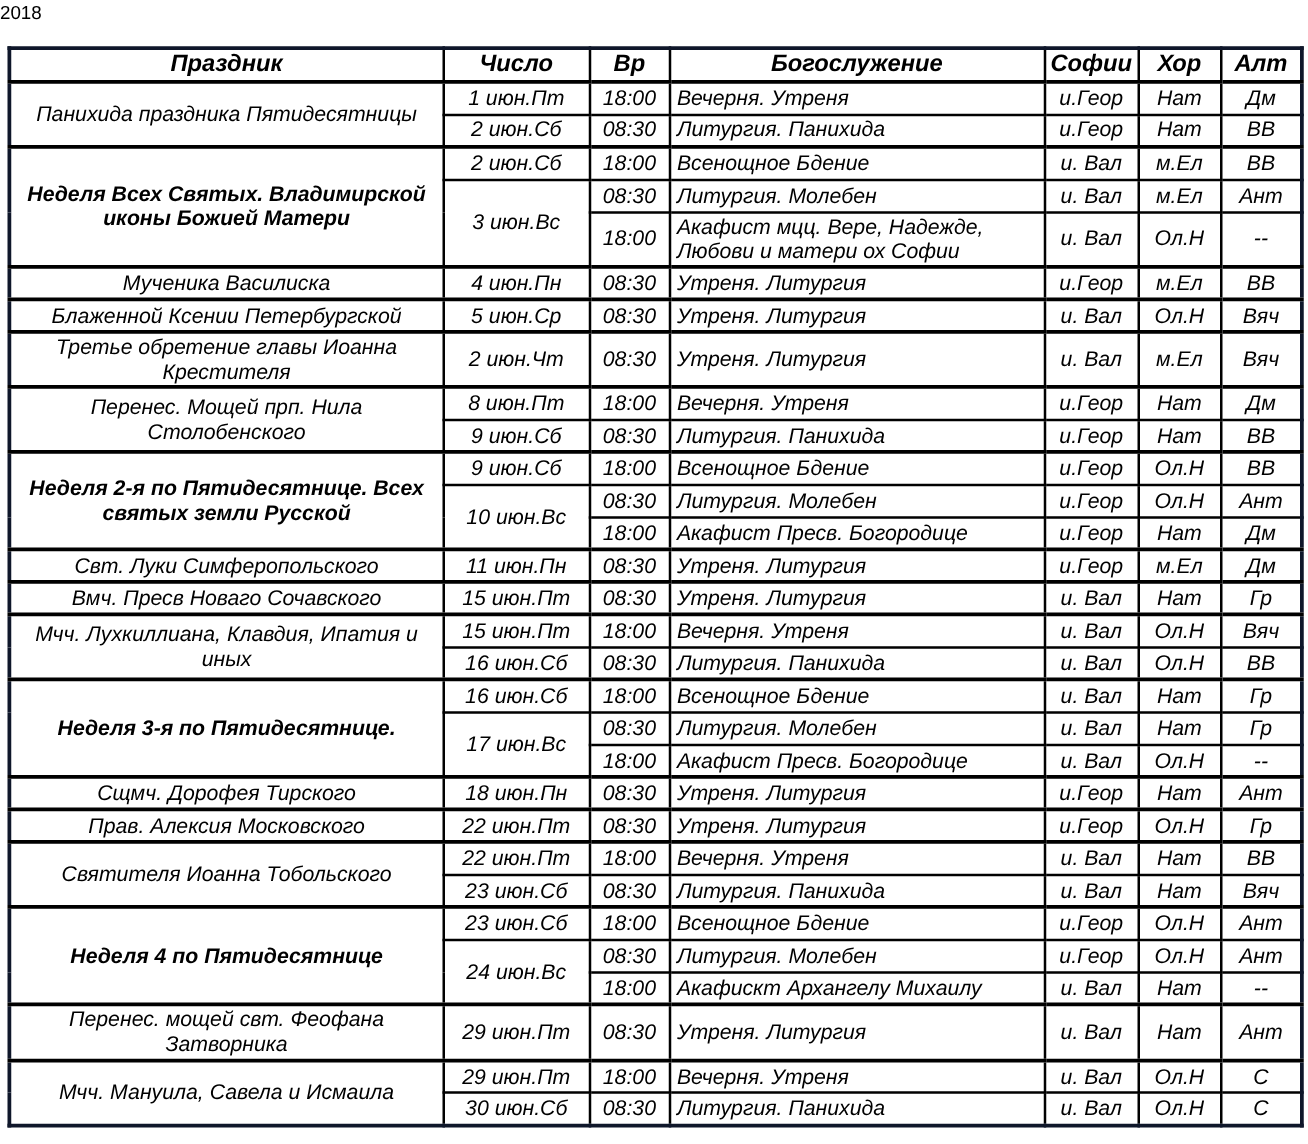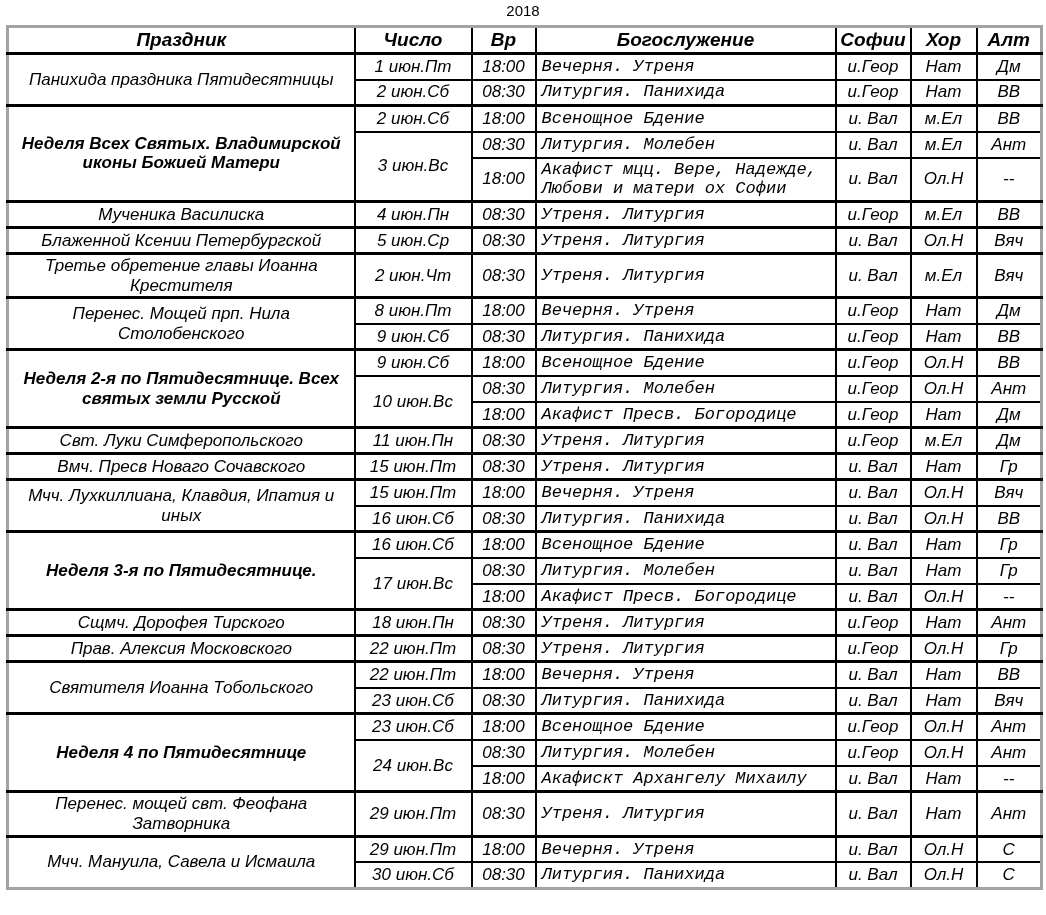--- a/index.html
+++ b/index.html
@@ -3,33 +3,32 @@
 <meta charset="utf-8">
 <style>
   * { box-sizing: border-box; }
   html, body { margin: 0; padding: 0; background: #ffffff; }
   body {
     width: 1046px; height: 915px;
     font-family: "Liberation Sans", sans-serif;
     color: #000;
   }
   .year-title {
-    text-align: center;
     font-size: 15px;
     font-style: normal;
     line-height: 20px;
-    margin: 1px 0 4px 0;
+    margin: 1px 0 16px 0;
   }
   table.schedule {
     border-collapse: collapse;
     table-layout: fixed;
     width: 1034px;
     margin-left: 6px;
     font-style: italic;
-    border: 3px solid #a3a3a3;
+    border: 3px solid #0f172a;
     padding-left: 37px;
   }
   table.schedule th, table.schedule td {
     border: 2px solid #000;
     overflow: hidden;
   }
   table.schedule th {
     font-size: 19px;
     font-weight: bold;
     height: 27px;
@@ -37,21 +36,21 @@
     text-align: center;
     border-bottom: 3px solid #000;
   }
   table.schedule td {
     font-size: 17px;
     line-height: 1.16;
     height: 26px;
     padding: 1px 3px;
     text-align: center;
   }
-  table.schedule td.service { text-align: left; padding-left: 5px; font-family: Liberation Mono, monospace; }
+  table.schedule td.service { text-align: left; padding-left: 5px; }
   table.schedule tr.group-start > td { border-top: 3px solid #000; }
   table.schedule td.holiday.bold { font-weight: bold; text-align: center; }
 </style>
 </head>
 <body>
 
 <div class="year-title">2018</div>
 
 <table class="schedule">
   <colgroup>

